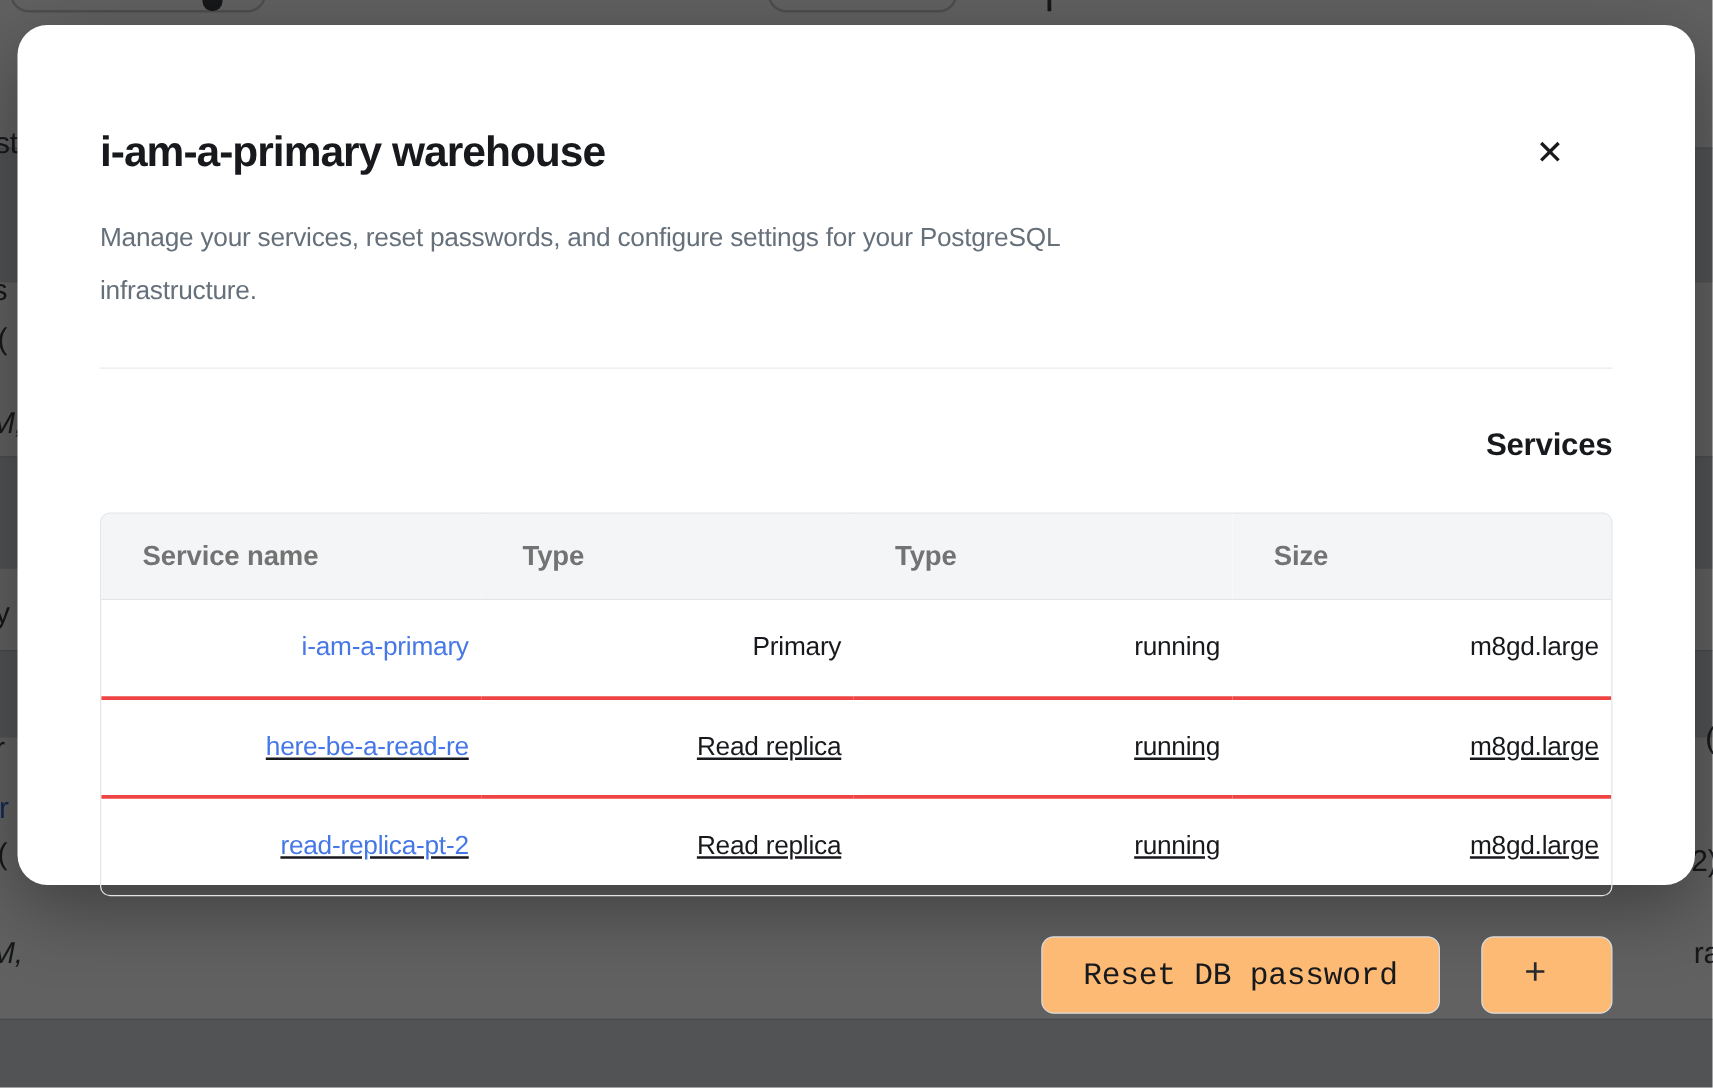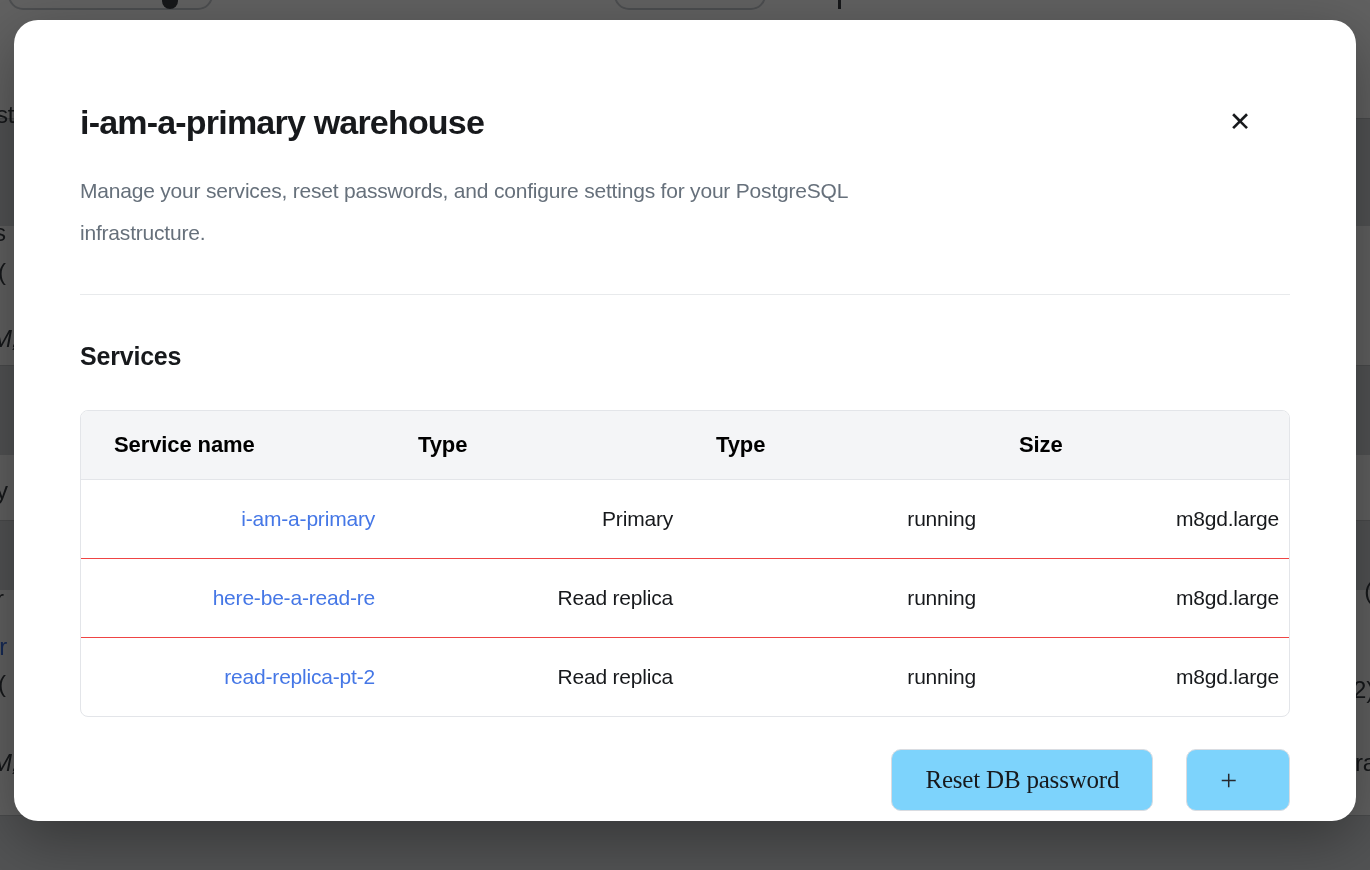--- a/index.html
+++ b/index.html
@@ -13,45 +13,45 @@
   .bd-frag.blue{color:#3b6fe0;}
   .bd-frag.it{font-style:italic;}
   .bd-btn{position:absolute;border:2px solid #c9ccd1;background:#fff;border-radius:15px;height:30px;}
   .bd-dot{position:absolute;width:16px;height:16px;border-radius:50%;background:#3a3d42;}
   .bd-mark{position:absolute;width:3px;height:9px;background:#3a3d42;}
 
   
   .scrim{position:absolute;inset:0;background:rgba(0,0,0,0.62);}
 
   
-  .modal{position:absolute;left:14px;top:20px;width:1342px;height:801px;background:#fff;
+  .modal{position:absolute;left:14px;top:20px;width:1342px;height:688px;background:#fff;
     border-radius:24px;box-shadow:0 18px 60px rgba(0,0,0,.35);padding:82px 66px 0 66px;}
   .modal-title{font-size:34px;font-weight:700;color:#17191c;letter-spacing:-0.8px;line-height:40px;}
   .close-btn{position:absolute;top:86px;right:100px;width:32px;height:32px;border:none;background:none;
     cursor:pointer;font-size:27px;line-height:32px;color:#17191c;padding:0;text-align:center;}
   .modal-desc{margin-top:28px;font-size:21px;line-height:42px;color:#66707b;letter-spacing:-0.2px;}
   .divider{margin-top:40px;border:none;border-top:1px solid #e8eaec;height:0;}
-  .section-heading{margin-top:44px;font-size:25px;font-weight:700;color:#17191c;line-height:34px;letter-spacing:-0.2px;}
+  .section-heading{margin-top:44px;font-size:25px;font-weight:700;color:#17191c;line-height:34px;letter-spacing:-0.2px;text-align:right;}
 
   
   .svc-table{margin-top:37px;width:100%;border:1px solid #e3e5e9;border-radius:8px;overflow:hidden;}
   table{width:100%;border-collapse:collapse;table-layout:fixed;}
   col.c1{width:304px;} col.c2{width:298px;} col.c3{width:303px;}
-  thead th{height:68px;background:#f4f5f7;text-align:left;font-size:22px;font-weight:600;color:#000000;
+  thead th{height:68px;background:#f4f5f7;text-align:left;font-size:22px;font-weight:600;color:#737373;
     padding:0 10px 0 33px;letter-spacing:-0.1px;border-bottom:1px solid #e3e5e9;}
   tbody td{height:79px;font-size:21px;color:#17191c;padding:0 10px 0 33px;letter-spacing:-0.2px;
     white-space:nowrap;overflow:hidden;text-align:right;}
-  tbody tr + tr td{border-top:1px solid #ef4444;}
+  tbody tr + tr td{border-top:3px solid #ef4444;text-decoration:underline;}
   .svc-link{color:#4577e6;text-decoration:none;cursor:pointer;}
 
   
   .footer{margin-top:32px;display:flex;justify-content:flex-end;gap:33px;}
-  .btn{height:62px;background:#7dd3fc;border:1px solid #d9dce1;border-radius:10px;font-size:25px;
+  .btn{height:62px;background:#fdba74;border:1px solid #d9dce1;border-radius:10px;font-size:25px;
     color:#17191c;font-weight:500;letter-spacing:-0.2px;padding:0 33px;cursor:pointer;
-    display:flex;align-items:center;font-family:Liberation Serif, serif;}
+    display:flex;align-items:center;font-family:Liberation Mono, monospace;}
   .btn .plus{font-size:30px;font-weight:300;margin-right:19px;color:#26292e;line-height:1;}
 </style>
 </head>
 <body>
 
 <div class="backdrop">
   <div class="bd-strip" style="top:118px;height:108px;"></div>
   <div class="bd-strip" style="top:365px;height:90px;"></div>
   <div class="bd-strip" style="top:520px;height:70px;"></div>
   <div class="bd-strip" style="top:815px;height:55px;"></div>

